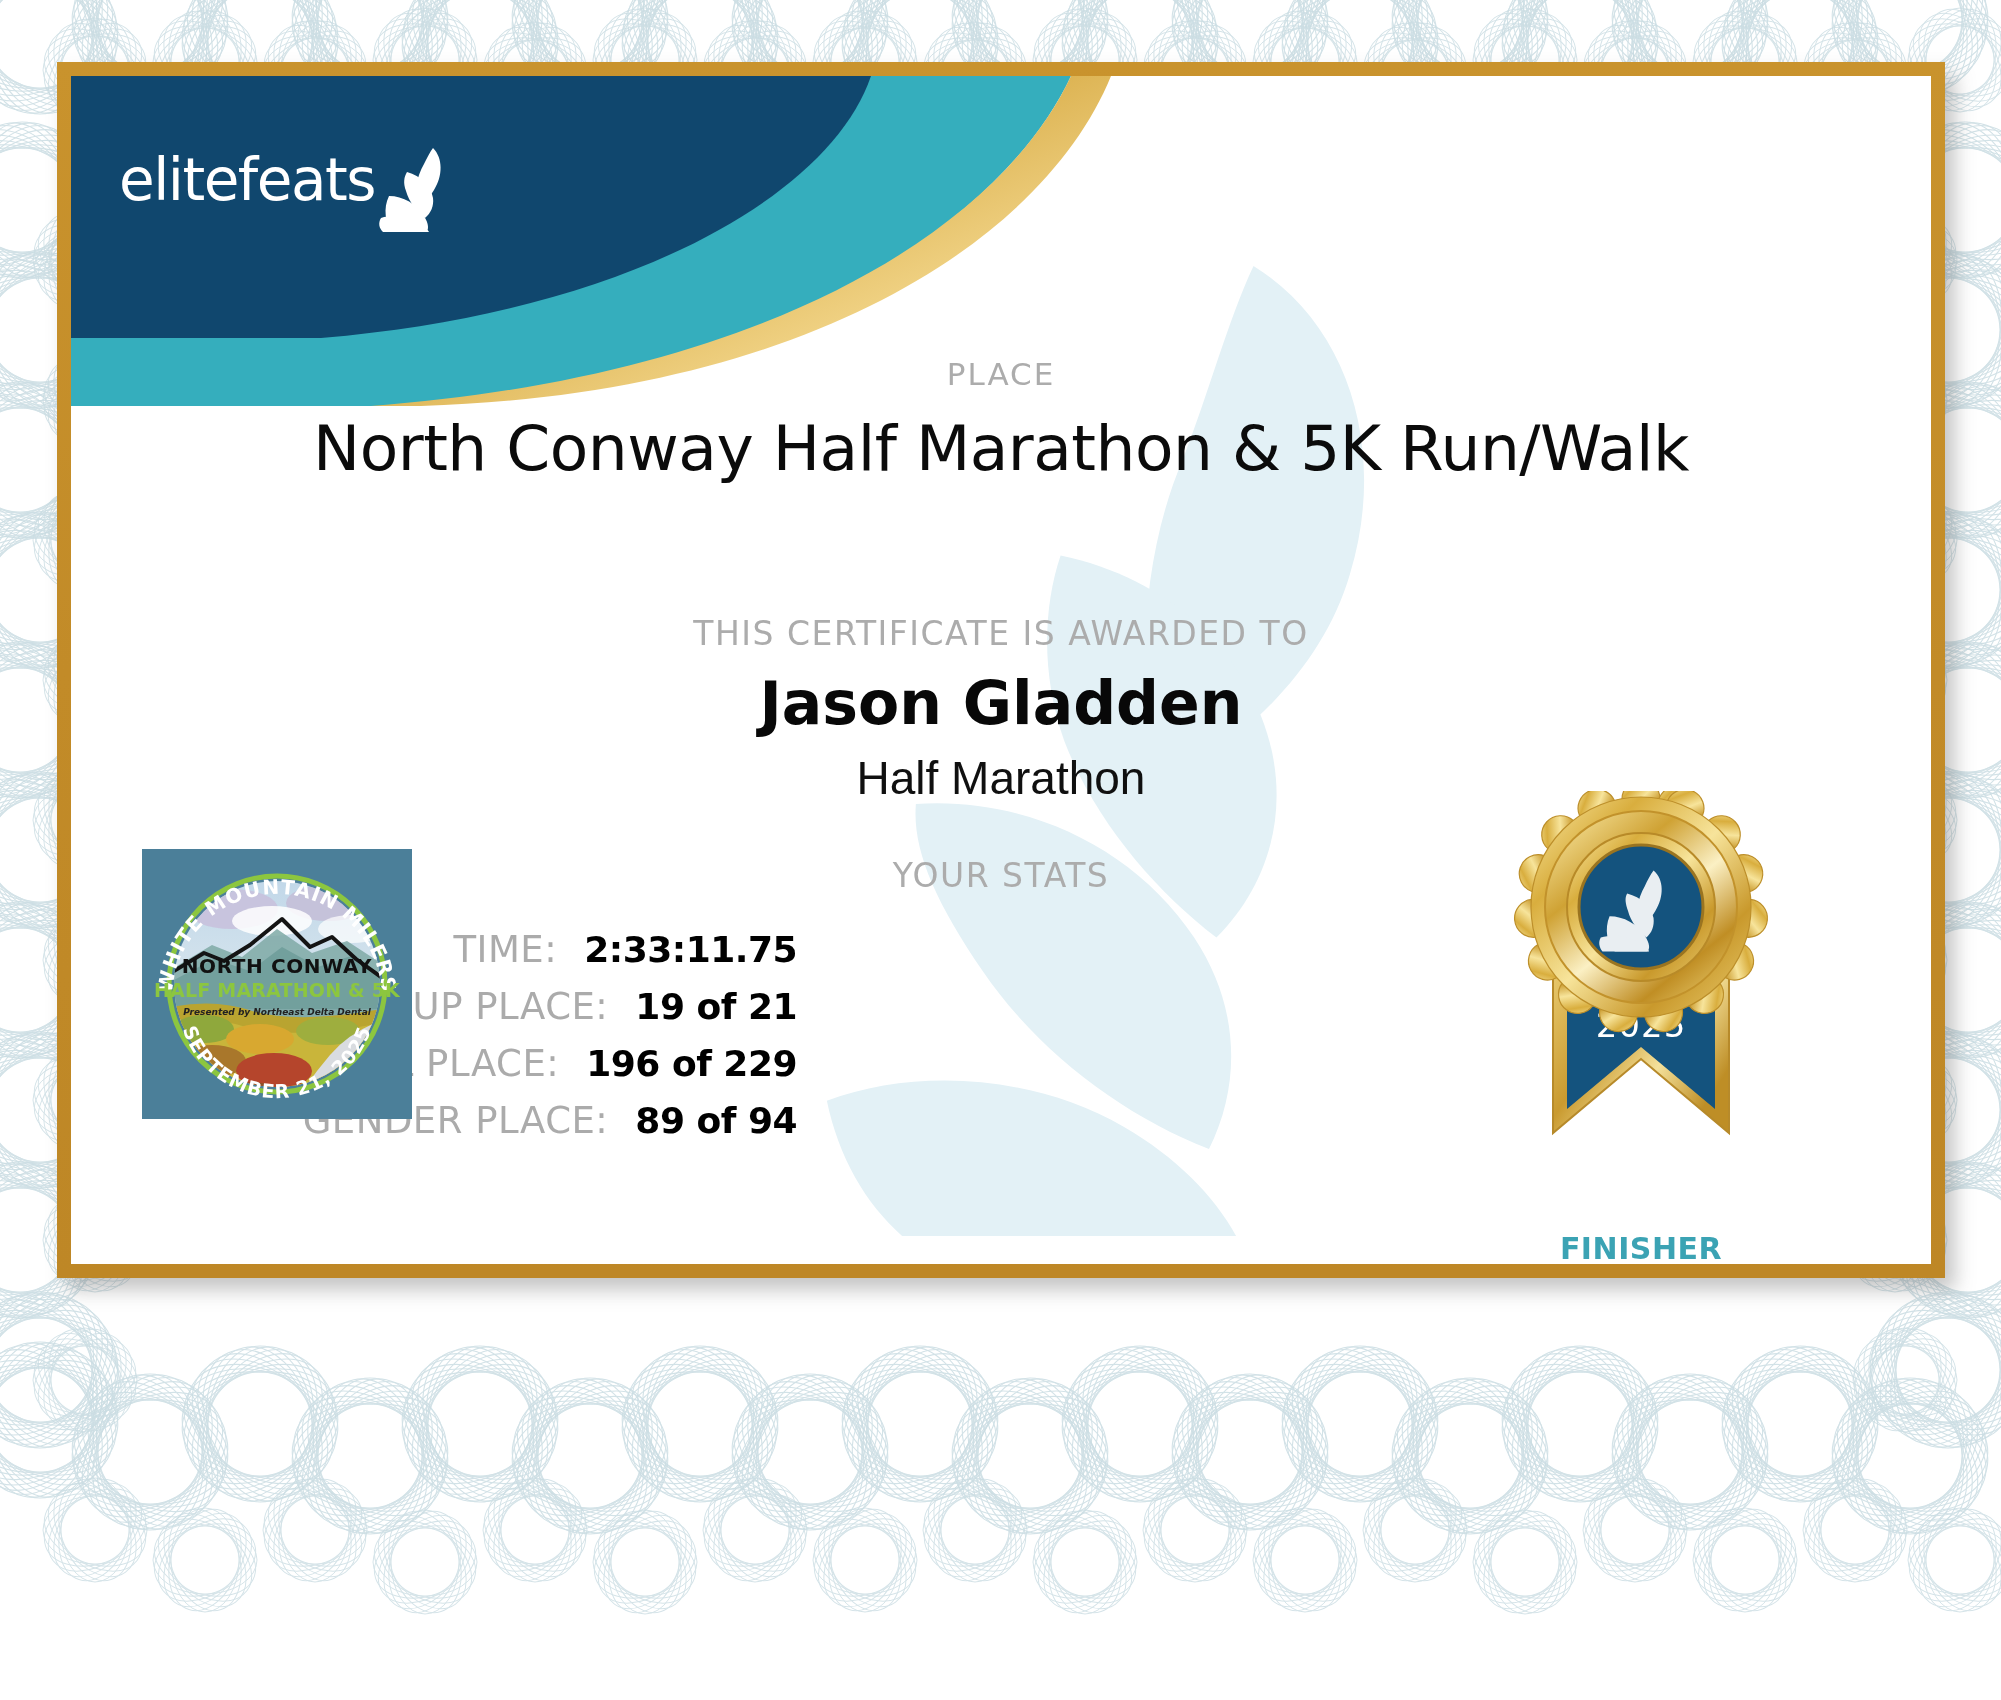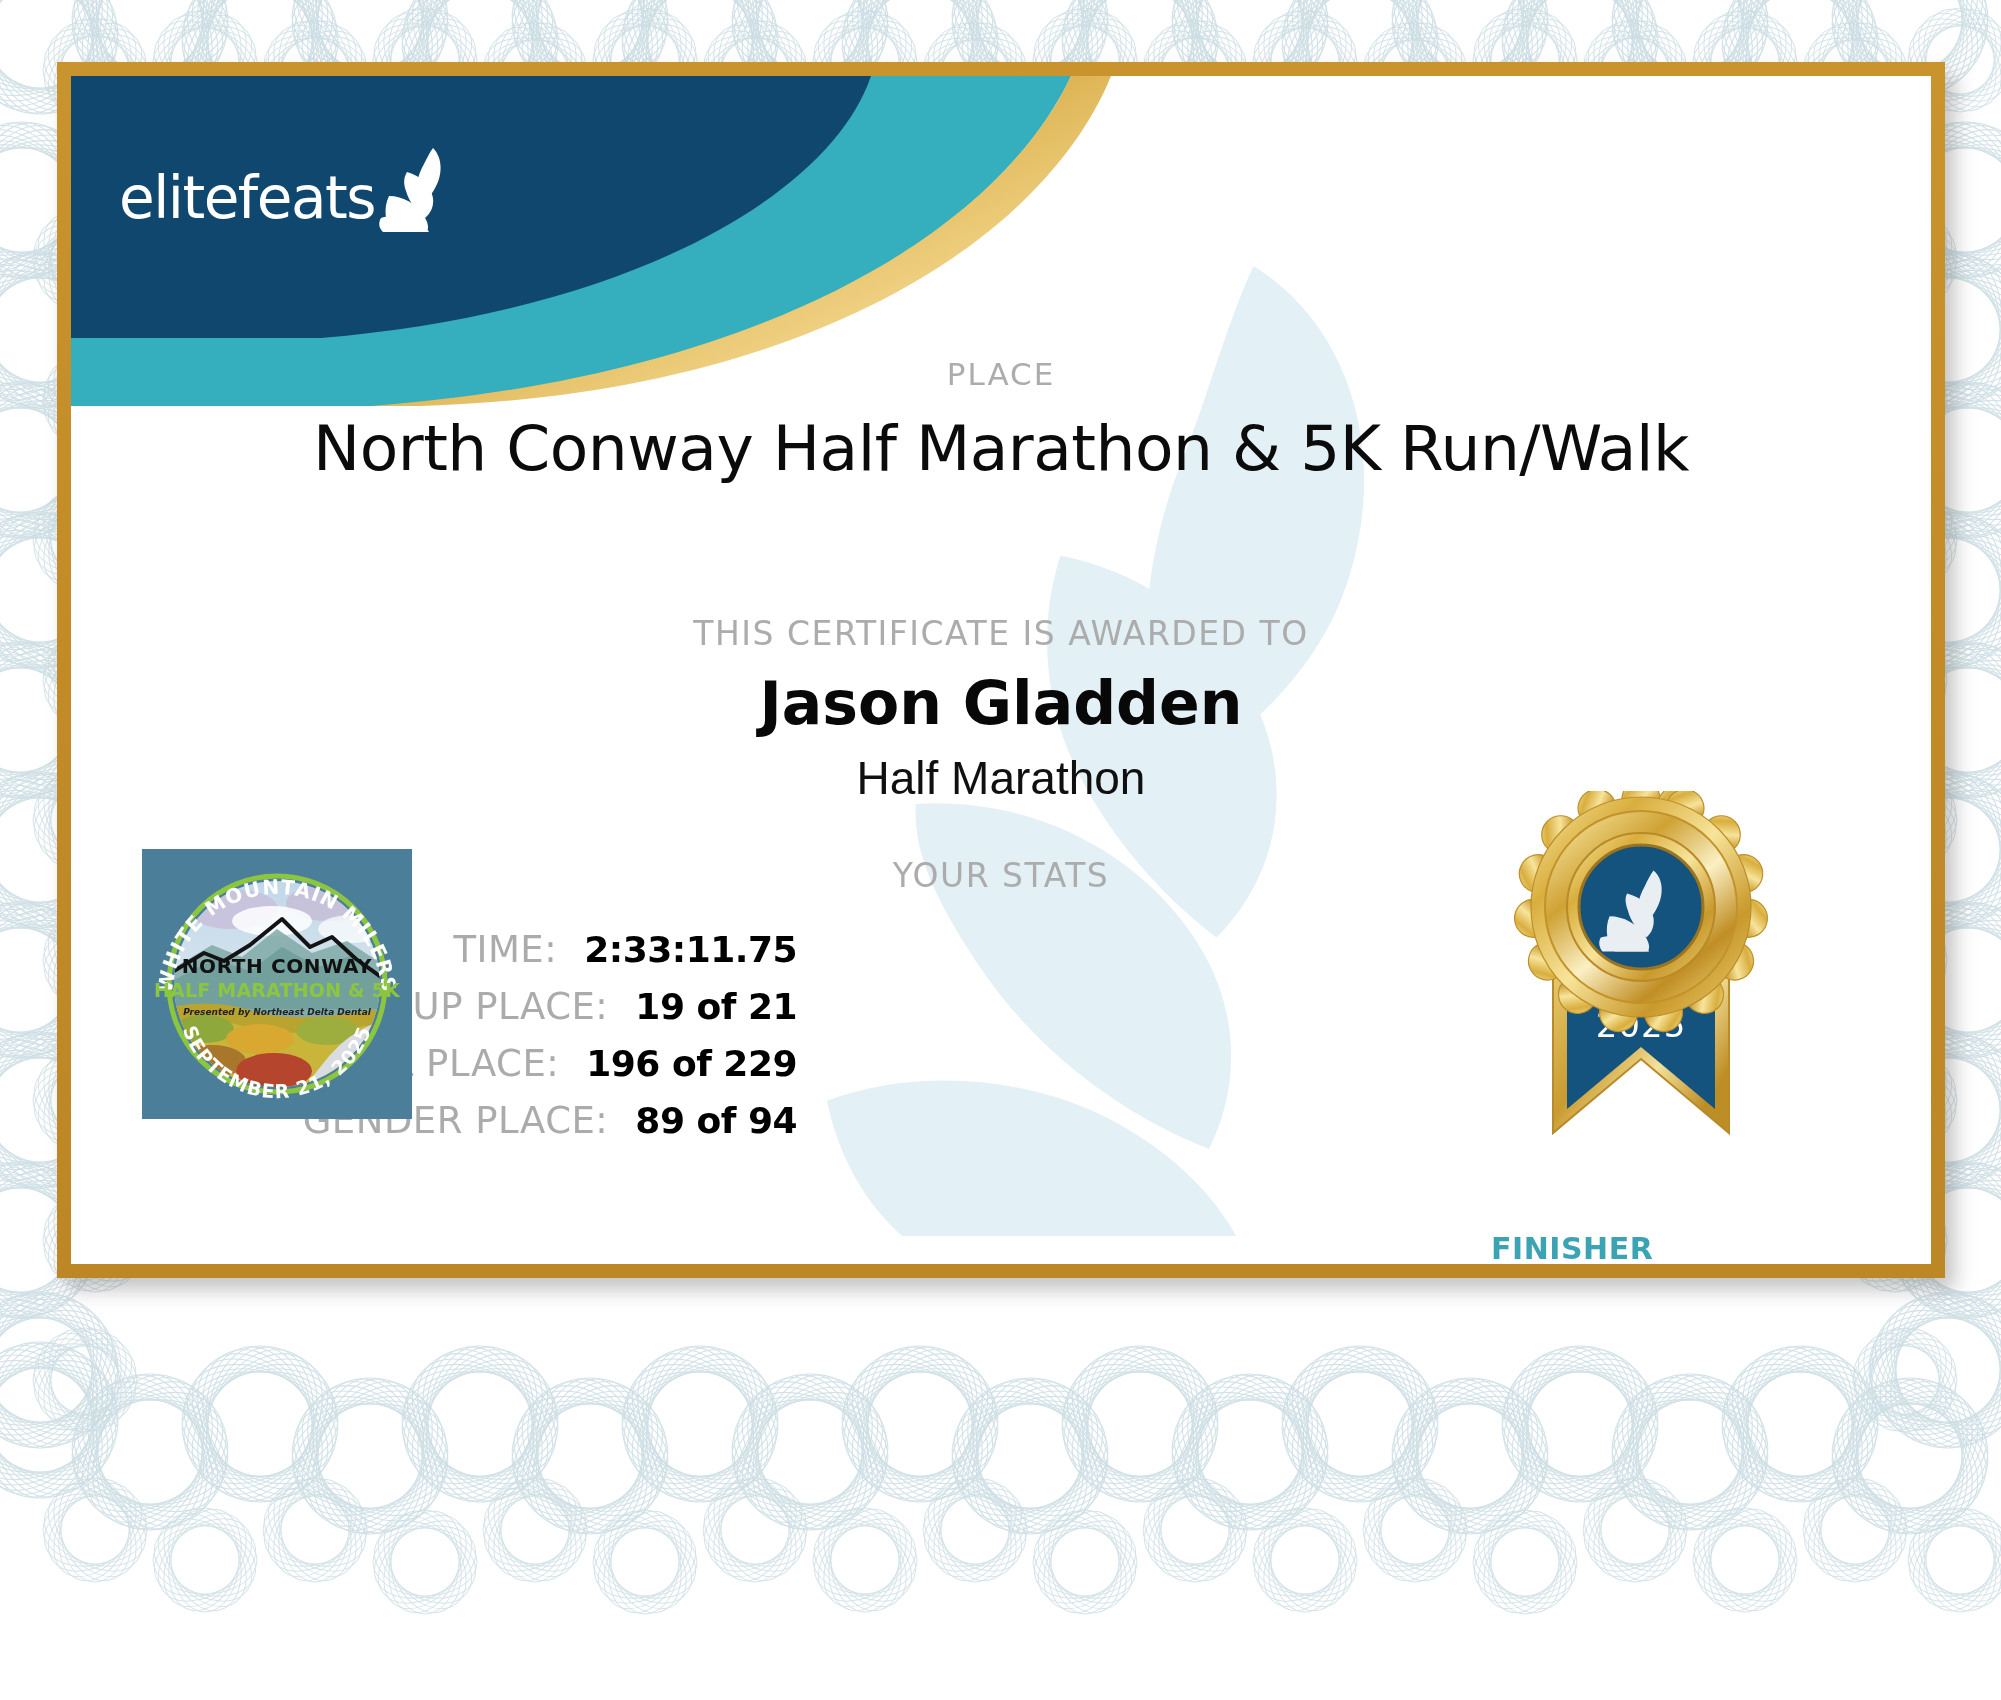--- a/index.html
+++ b/index.html
@@ -51,21 +51,21 @@
     left: 0; top: 0;
     width: 1860px;
     height: 330px;
     pointer-events: none;
   }
   .brand-logo {
     position: absolute;
     left: 48px;
     top: 70px;
     display: flex;
-    align-items: flex-end;
+    align-items: flex-start;
     gap: 2px;
   }
   .brand-text {
     font-family: "DejaVu Sans", sans-serif;
     font-size: 58px;
     font-weight: 500;
     color: #ffffff;
     letter-spacing: -1.5px;
   }
   .brand-wing { display:block; }
@@ -171,20 +171,21 @@
     width: 270px;
     height: 270px;
   }
 
   
   #finisher-badge {
     position: absolute;
     left: 1420px;
     top: 715px;
     width: 300px;
+    text-align: center;
   }
   #badge-caption {
     margin-top: 8px;
     font-family: "DejaVu Sans", sans-serif;
     font-size: 30px;
     font-weight: 700;
     color: #3BA3B4;
     line-height: 1.08;
     letter-spacing: 0.5px;
   }

